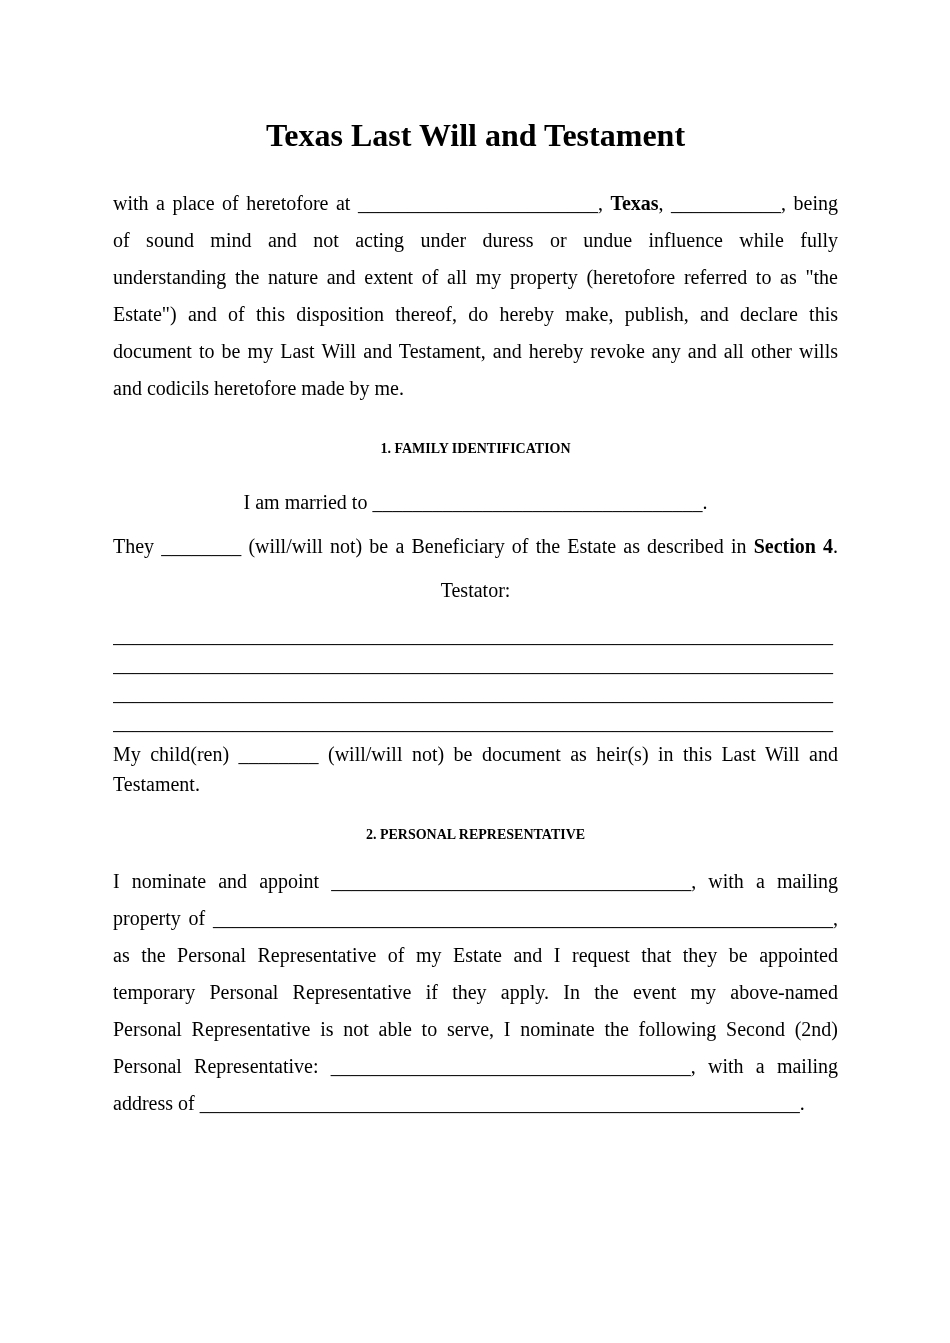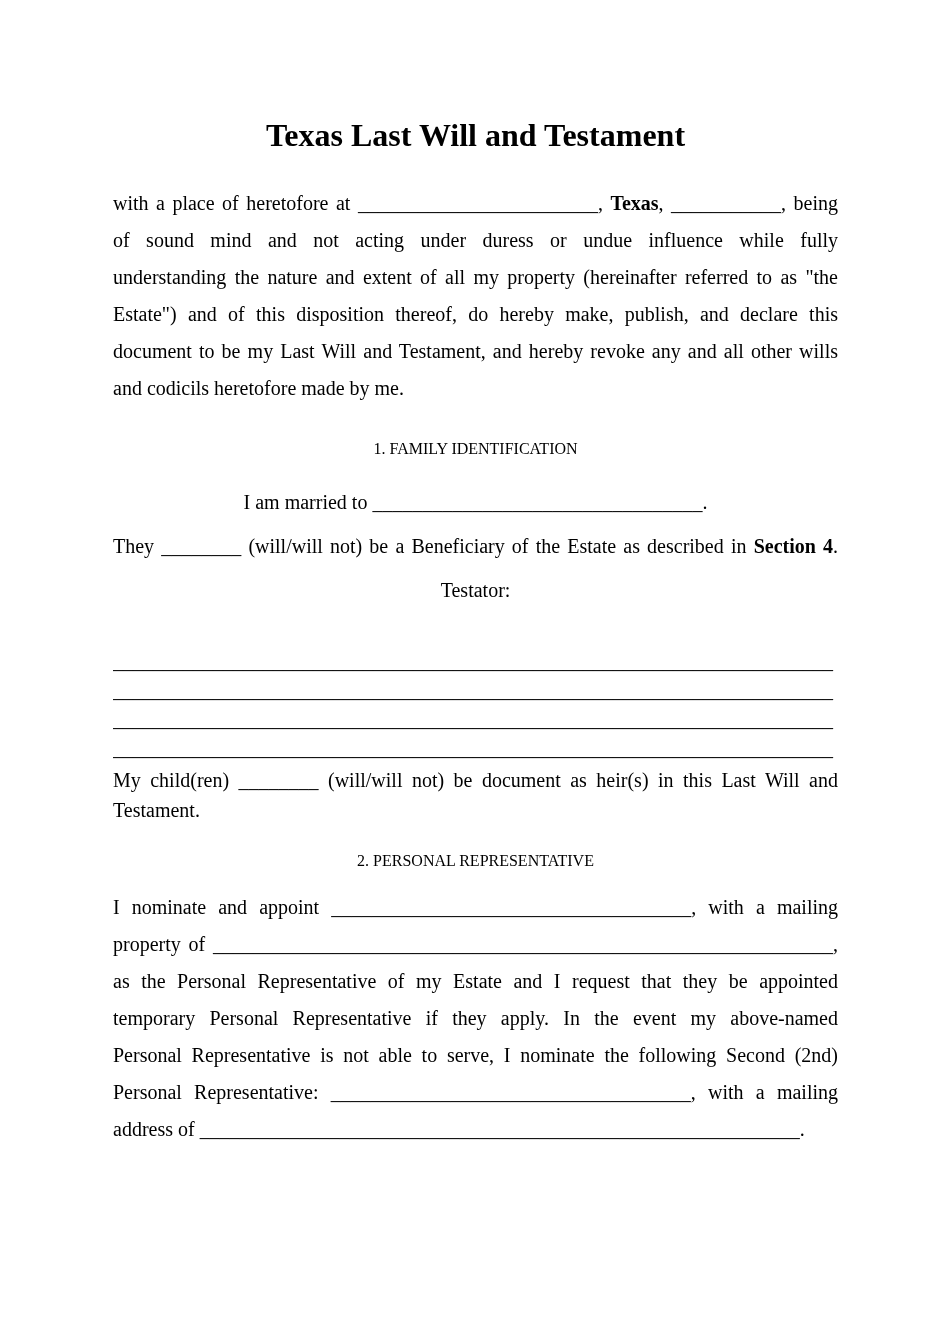--- a/index.html
+++ b/index.html
@@ -14,44 +14,44 @@
   h1.doc-title{
     font-size:32px;line-height:40px;font-weight:bold;
     text-align:center;margin:0;
   }
   .para{margin:0;}
   .opening{margin-top:30px;line-height:37px;}
   .jline{text-align:justify;text-align-last:justify;}
   .jline.last{text-align-last:left;}
   .oneline{text-align:center;}
   h2.sec-heading{
-    font-size:16px;line-height:28px;font-weight:normal;
+    font-size:14px;line-height:28px;font-weight:bold;
     text-align:center;margin:28px 0 0 0;
   }
   h2.sec-heading.second{margin-top:22px;}
   .married{margin-top:24px;line-height:30px;}
   .benef{margin-top:14px;line-height:30px;}
   .children-label{margin-top:14px;line-height:30px;}
-  .child-lines{margin-top:42px;line-height:29px;}
+  .child-lines{margin-top:16px;line-height:29px;}
   .child-lines .blank-line{white-space:nowrap;overflow:hidden;}
   .heirs{margin-top:2px;line-height:30px;}
   .rep-para{margin-top:14px;line-height:37px;}
   .b{font-weight:bold;}
 </style>
 </head>
 <body>
 
 <div class="page">
 
   <h1 class="doc-title">Texas Last Will and Testament</h1>
 
   <div class="para opening">
     <div class="jline"><span>with a place of heretofore at ________________________, </span><span class="b">Texas</span><span>, ___________, being</span></div>
     <div class="jline">of sound mind and not acting under duress or undue influence while fully</div>
-    <div class="jline">understanding the nature and extent of all my property (hereinafter referred to as "the</div>
+    <div class="jline">understanding the nature and extent of all my property (heretofore referred to as "the</div>
     <div class="jline">Estate") and of this disposition thereof, do hereby make, publish, and declare this</div>
     <div class="jline">document to be my Last Will and Testament, and hereby revoke any and all other wills</div>
     <div class="jline last">and codicils heretofore made by me.</div>
   </div>
 
   <h2 class="sec-heading">1. FAMILY IDENTIFICATION</h2>
 
   <div class="para married oneline">I am married to _________________________________.</div>
 
   <div class="para benef jline"><span>They ________ (will/will not) be a Beneficiary of the Estate as described in </span><span class="b">Section 4</span><span>.</span></div>

